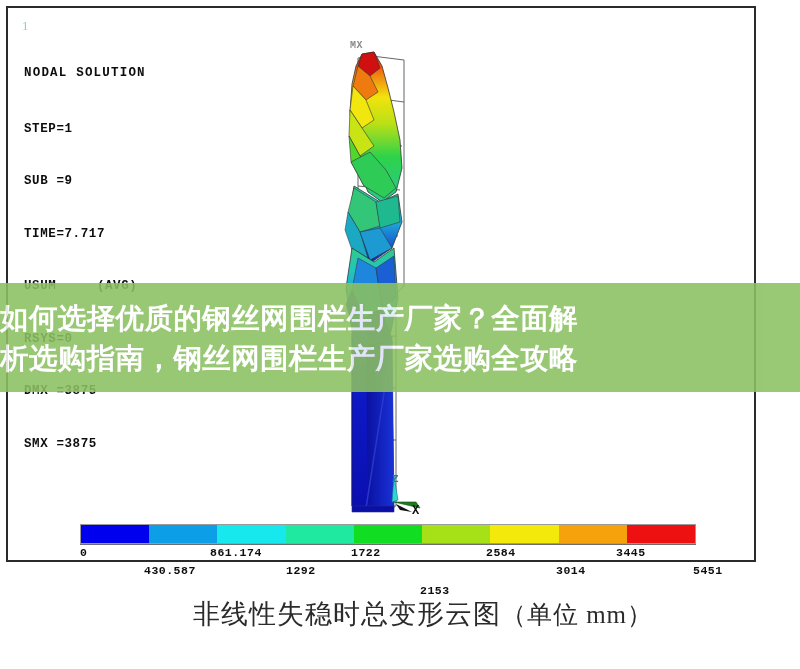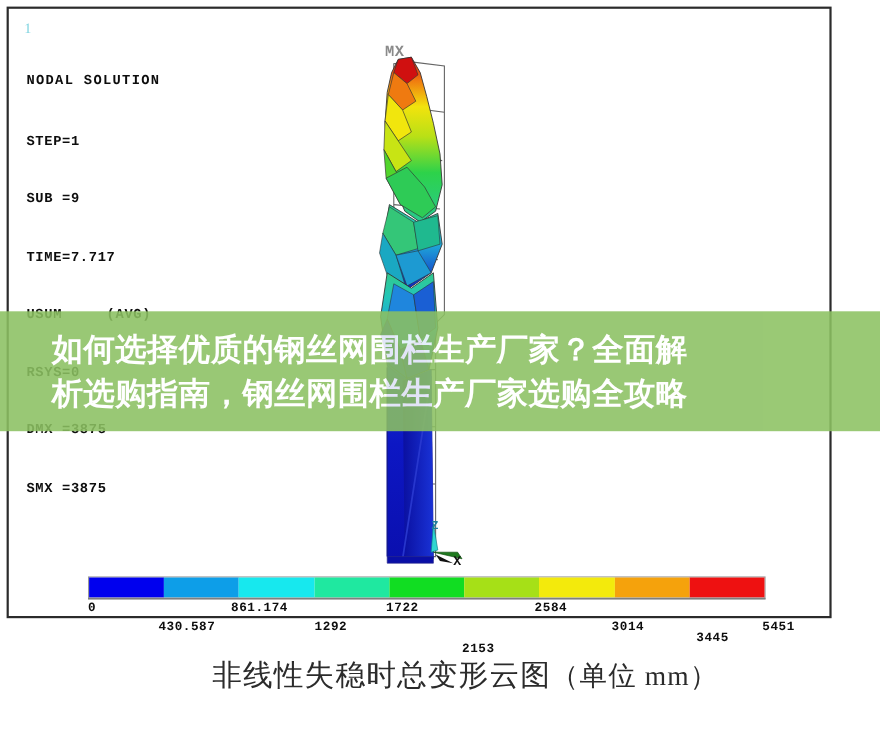--- a/index.html
+++ b/index.html
@@ -31,21 +31,21 @@
   #legend-block .title{letter-spacing:1.2px;display:block;margin-bottom:3px;}
   #legend-block .row{display:block;}
 
   
   #model-area{
     position:absolute;left:300px;top:28px;width:170px;height:480px;
   }
   #model-svg{display:block;}
   #mx-label{
     position:absolute;left:42px;top:4px;
-    font-family:"Liberation Mono",monospace;font-size:14px;font-weight:bold;
+    font-family:"Liberation Mono",monospace;font-size:10px;font-weight:bold;
     color:#8a8a8a;letter-spacing:.5px;
   }
   #axis-z{
     position:absolute;left:84px;top:437px;
     font-family:"Liberation Mono",monospace;font-size:11px;font-weight:bold;
     color:#1f7f9f;
   }
   #axis-x{
     position:absolute;left:104px;top:468px;
     font-family:"Liberation Mono",monospace;font-size:12px;font-weight:bold;
@@ -78,21 +78,21 @@
     position:absolute;left:0;top:596px;width:800px;text-align:center;
     font-family:"Liberation Serif","DejaVu Serif",serif;
     font-size:27px;color:#2b2b2b;letter-spacing:1px;padding-left:23px;
   }
   #caption .unit{font-size:25px;}
 
   
   #overlay-banner{
     position:absolute;left:0;top:283px;width:800px;height:109px;
     background:#8cc162;opacity:.88;
-    display:flex;align-items:center;justify-content:center;
+    display:flex;align-items:center;
   }
   #overlay-text{
     width:706px;color:#ffffff;font-weight:bold;
     font-family:"Liberation Sans","DejaVu Sans",sans-serif;
     font-size:28.5px;line-height:40px;letter-spacing:.4px;
     text-align:left;
   }
   #overlay-text span{display:block;}
 </style>
 </head>
@@ -200,21 +200,21 @@
       <div class="seg" style="background: rgb(166, 224, 23);"></div>
       <div class="seg" style="background: rgb(243, 234, 12);"></div>
       <div class="seg" style="background: rgb(245, 162, 12);"></div>
       <div class="seg" style="background: rgb(238, 17, 17);"></div>
     </div>
   <div id="cb-labels-top">
       <div class="cb-label" style="left: 12px;">0</div>
       <div class="cb-label" style="left: 142px;">861.174</div>
       <div class="cb-label" style="left: 283px;">1722</div>
       <div class="cb-label" style="left: 418px;">2584</div>
-      <div class="cb-label" style="left: 565px; margin-top: 28px;">3445</div>
+      <div class="cb-label" style="left: 548px;">3445</div>
     </div>
   <div id="cb-labels-bottom">
       <div class="cb-label" style="left: 76px;">430.587</div>
       <div class="cb-label" style="left: 218px;">1292</div>
       <div class="cb-label" style="left: 352px; margin-top: 20px;">2153</div>
       <div class="cb-label" style="left: 488px;">3014</div>
       <div class="cb-label" style="left: 625px;">5451</div>
     </div>
 
 </div>

